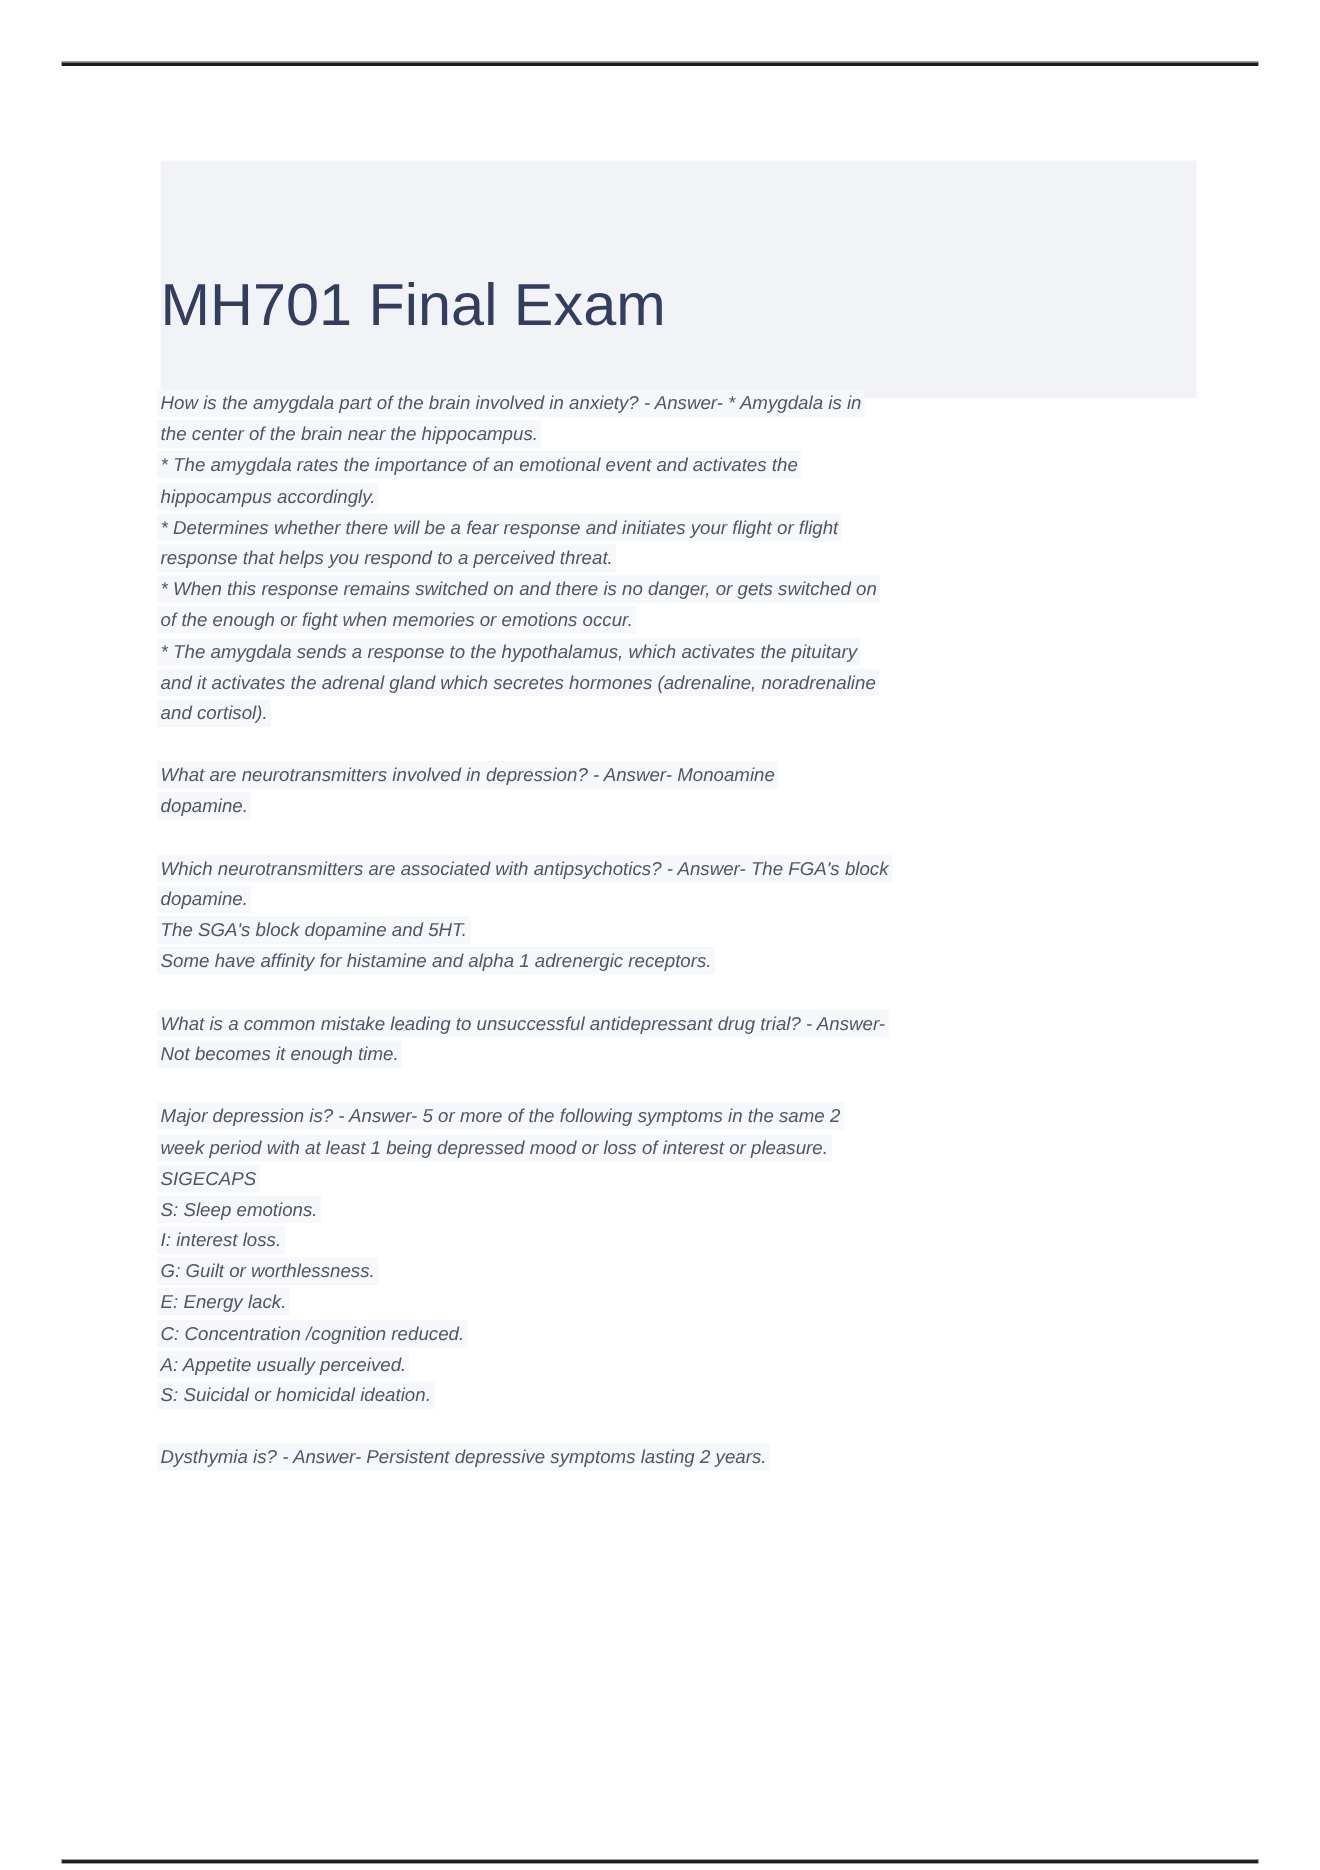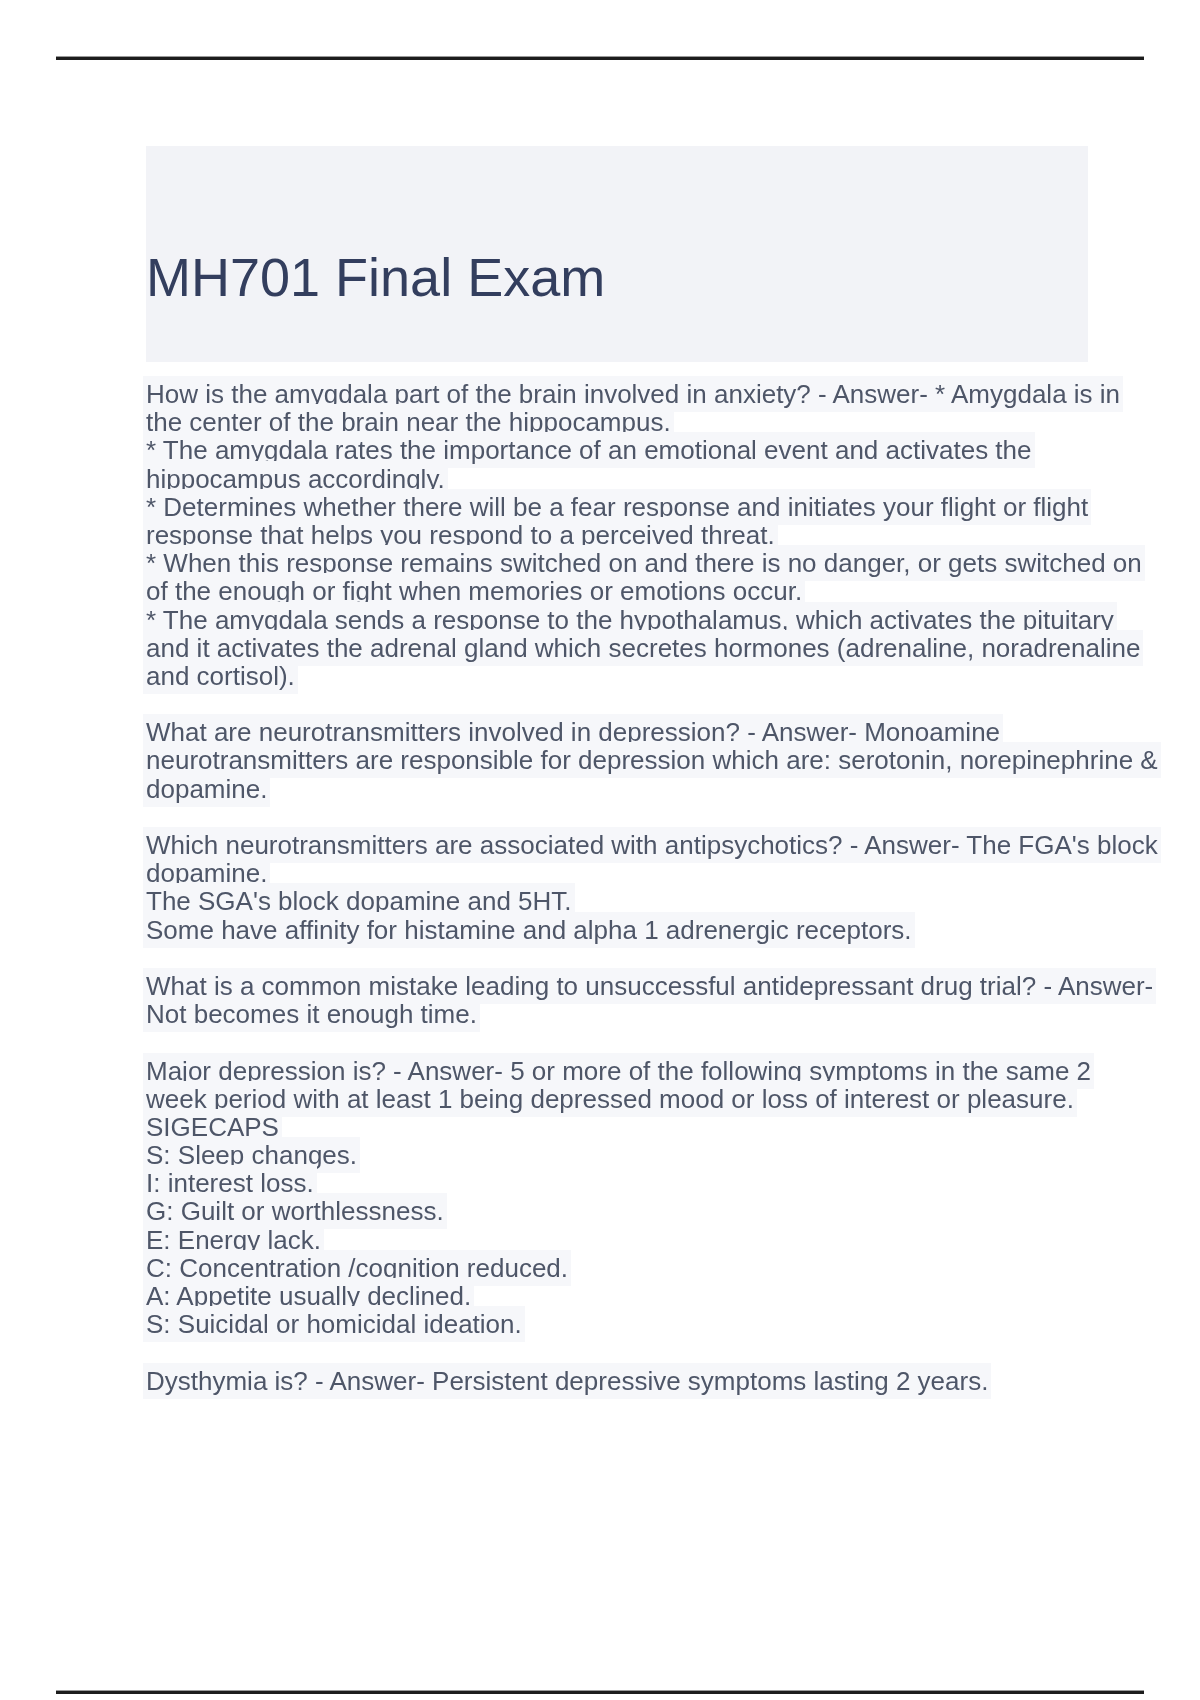--- a/index.html
+++ b/index.html
@@ -32,24 +32,25 @@
   }
   .doc-title{
     position:absolute;left:0px;top:104px;
     font-size:54px;font-weight:normal;
     letter-spacing:0px;
     color:var(--title-color);
     line-height:1;
     white-space:nowrap;
   }
   .document-body{
-    position:absolute;left:146px;top:380px;
+    position:absolute;left:146px;top:353px;
     width:960px;
-    font-size:26px;line-height:28.2px;
+    font-size:17px;line-height:28.2px;
     color:var(--body-text);
+    font-style:italic;
   }
   .paragraph{margin-bottom:28.2px;}
   .paragraph:last-child{margin-bottom:12px;}
   .line{white-space:nowrap;height:28.2px;}
   .line .hl{
     background:var(--line-highlight);
     box-shadow:0 0 0 3px var(--line-highlight);
   }
 </style>
 </head>
@@ -70,43 +71,42 @@
       <div class="line"><span class="hl">* Determines whether there will be a fear response and initiates your flight or flight</span></div>
       <div class="line"><span class="hl">response that helps you respond to a perceived threat.</span></div>
       <div class="line"><span class="hl">* When this response remains switched on and there is no danger, or gets switched on</span></div>
       <div class="line"><span class="hl">of the enough or fight when memories or emotions occur.</span></div>
       <div class="line"><span class="hl">* The amygdala sends a response to the hypothalamus, which activates the pituitary</span></div>
       <div class="line"><span class="hl">and it activates the adrenal gland which secretes hormones (adrenaline, noradrenaline</span></div>
       <div class="line"><span class="hl">and cortisol).</span></div>
     </div>
     <div class="paragraph">
       <div class="line"><span class="hl">What are neurotransmitters involved in depression? - Answer- Monoamine</span></div>
-      <div class="line"><span class="hl">neurotransmitters are responsible for depression which are: serotonin, norepinephrine &amp;</span></div>
       <div class="line"><span class="hl">dopamine.</span></div>
     </div>
     <div class="paragraph">
       <div class="line"><span class="hl">Which neurotransmitters are associated with antipsychotics? - Answer- The FGA's block</span></div>
       <div class="line"><span class="hl">dopamine.</span></div>
       <div class="line"><span class="hl">The SGA's block dopamine and 5HT.</span></div>
       <div class="line"><span class="hl">Some have affinity for histamine and alpha 1 adrenergic receptors.</span></div>
     </div>
     <div class="paragraph">
       <div class="line"><span class="hl">What is a common mistake leading to unsuccessful antidepressant drug trial? - Answer-</span></div>
       <div class="line"><span class="hl">Not becomes it enough time.</span></div>
     </div>
     <div class="paragraph">
       <div class="line"><span class="hl">Major depression is? - Answer- 5 or more of the following symptoms in the same 2</span></div>
       <div class="line"><span class="hl">week period with at least 1 being depressed mood or loss of interest or pleasure.</span></div>
       <div class="line"><span class="hl">SIGECAPS</span></div>
-      <div class="line"><span class="hl">S: Sleep changes.</span></div>
+      <div class="line"><span class="hl">S: Sleep emotions.</span></div>
       <div class="line"><span class="hl">I: interest loss.</span></div>
       <div class="line"><span class="hl">G: Guilt or worthlessness.</span></div>
       <div class="line"><span class="hl">E: Energy lack.</span></div>
       <div class="line"><span class="hl">C: Concentration /cognition reduced.</span></div>
-      <div class="line"><span class="hl">A: Appetite usually declined.</span></div>
+      <div class="line"><span class="hl">A: Appetite usually perceived.</span></div>
       <div class="line"><span class="hl">S: Suicidal or homicidal ideation.</span></div>
     </div>
     <div class="paragraph">
       <div class="line"><span class="hl">Dysthymia is? - Answer- Persistent depressive symptoms lasting 2 years.</span></div>
     </div>
   </div>
 
 <div class="page-rule bottom"></div>
 
 </body></html>

